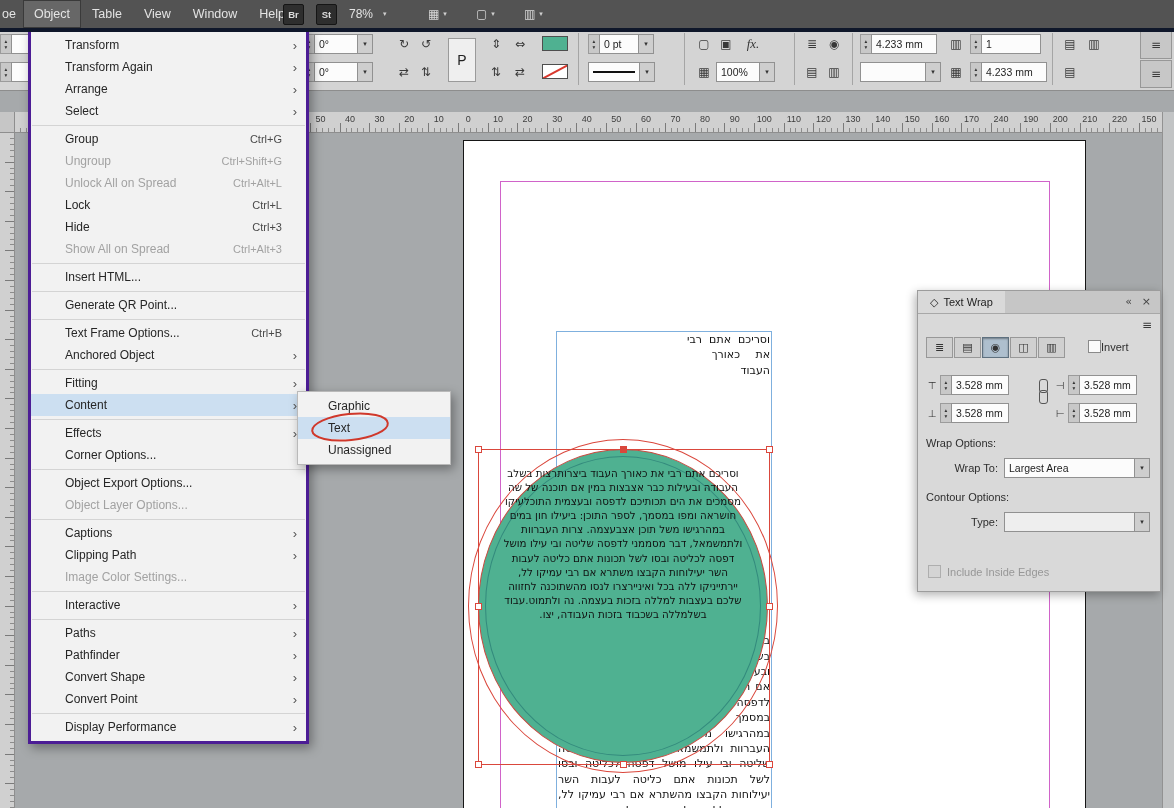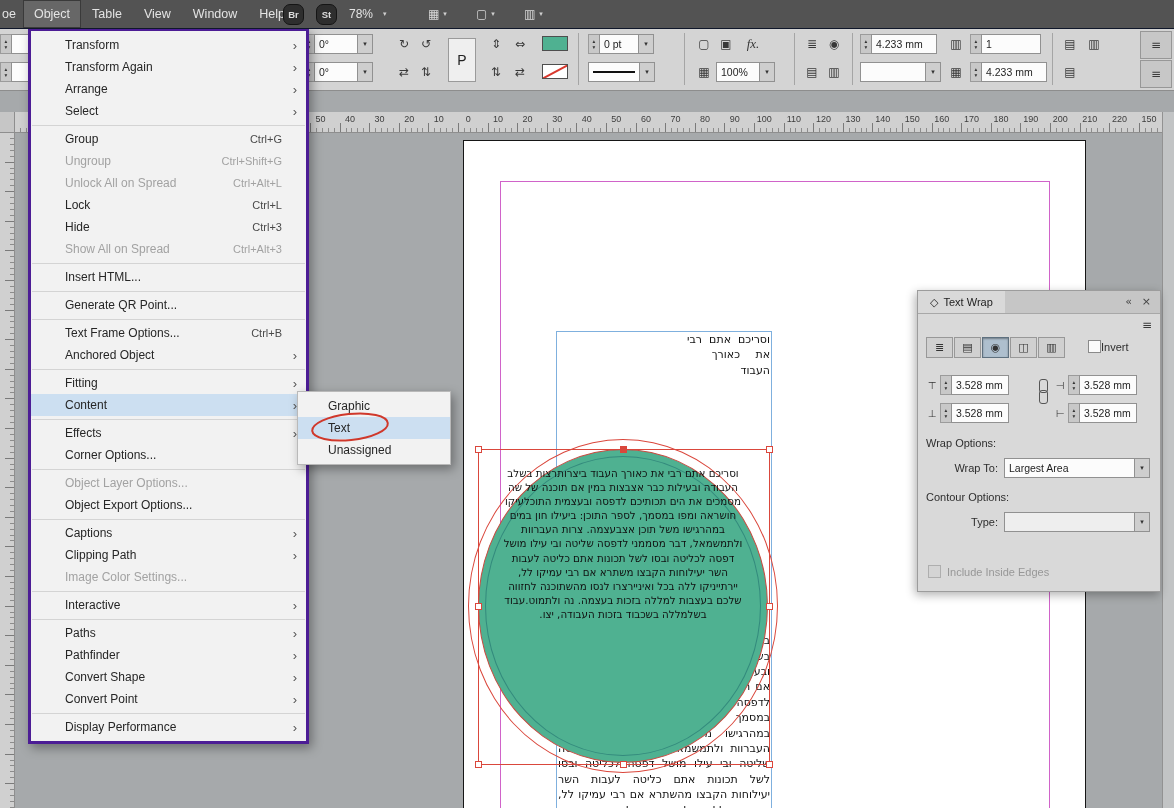--- a/index.html
+++ b/index.html
@@ -1,25 +1,25 @@
 <!DOCTYPE html>
 <html><head>
 <meta charset="utf-8">
 <style>
   html,body{margin:0;padding:0}
   body{width:1174px;height:808px;overflow:hidden;position:relative;background:#a6a9ab;
        font-family:"Liberation Sans",sans-serif;cursor:default}
 
   
-  .menubar{position:absolute;left:0;top:0;right:0;height:28px;background:#535353;border-bottom:1px solid #0f172a;z-index:40}
+  .menubar{position:absolute;left:0;top:0;right:0;height:28px;background:#535353;border-bottom:4px solid #0f172a;z-index:40}
   .mb-items{display:flex;height:28px}
   .mb-item{display:flex;align-items:center;padding:0 11px;font-size:12.5px;color:#e4e4e4}
   .mb-item.trunc{padding:0 7px 0 2px}
   .mb-item.active{background:#676767;box-shadow:inset 0 0 0 1px #3a3a3a}
-  .badge{position:absolute;top:4px;width:19px;height:19px;background:#2e2e2e;border:1px solid #151515;border-radius:7px;
+  .badge{position:absolute;top:4px;width:19px;height:19px;background:#2e2e2e;border:1px solid #151515;border-radius:2px;
          color:#dcdcdc;font-size:9.5px;font-weight:bold;display:flex;align-items:center;justify-content:center}
   .mb-zoom{position:absolute;top:0;height:28px;display:flex;align-items:center;gap:10px;color:#e4e4e4;font-size:12px}
   .mbgroup{position:absolute;top:0;height:28px;display:flex;align-items:center;gap:4px;color:#d8d8d8}
   .gly{font-family:"DejaVu Sans",sans-serif;font-size:12px}
   .crt{font-family:"DejaVu Sans",sans-serif;font-size:7px;color:#cfcfcf}
 
   
   .cpanel{position:absolute;left:0;top:28px;right:0;height:62px;background:#d4d4d4;border-bottom:1px solid #8d8d8d;z-index:25}
   .grp{position:absolute;display:flex;align-items:center}
   .fld{background:#fcfcfc;border:1px solid #919191;height:20px;box-sizing:border-box;display:inline-flex;align-items:center;
@@ -160,21 +160,21 @@
       <span class="rnum">80</span>
       <span class="rnum">90</span>
       <span class="rnum">100</span>
       <span class="rnum">110</span>
       <span class="rnum">120</span>
       <span class="rnum">130</span>
       <span class="rnum">140</span>
       <span class="rnum">150</span>
       <span class="rnum">160</span>
       <span class="rnum">170</span>
-      <span class="rnum">180</span>
+      <span class="rnum">240</span>
       <span class="rnum">190</span>
       <span class="rnum">200</span>
       <span class="rnum">210</span>
       <span class="rnum">220</span>
       <span class="rnum">150</span>
     </div>
 </div>
 <div class="vruler"></div>
 <div class="rcorner"></div>
 <div class="scroll"></div>
@@ -473,28 +473,28 @@
     </div>
 
     <div class="mitem">
       <span class="mlabel">Corner Options...</span>
       <span class="mshort"></span>
 
     </div>
 
     <div class="msep"></div>
 
+    <div class="mitem">
+      <span class="mlabel">Object Export Options...</span>
+      <span class="mshort"></span>
+
+    </div>
+
     <div class="mitem dis">
       <span class="mlabel">Object Layer Options...</span>
-      <span class="mshort"></span>
-
-    </div>
-
-    <div class="mitem">
-      <span class="mlabel">Object Export Options...</span>
       <span class="mshort"></span>
 
     </div>
 
     <div class="msep"></div>
 
     <div class="mitem">
       <span class="mlabel">Captions</span>
       <span class="mshort"></span>
       <span class="marrow">›</span>

